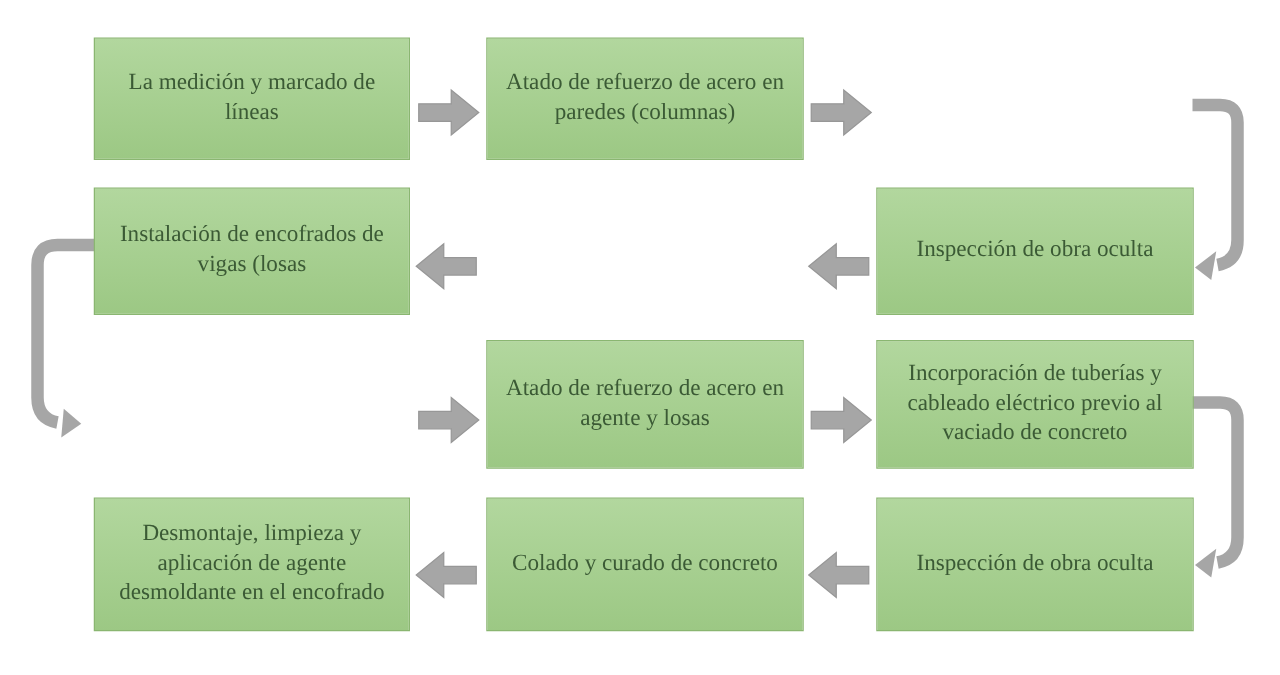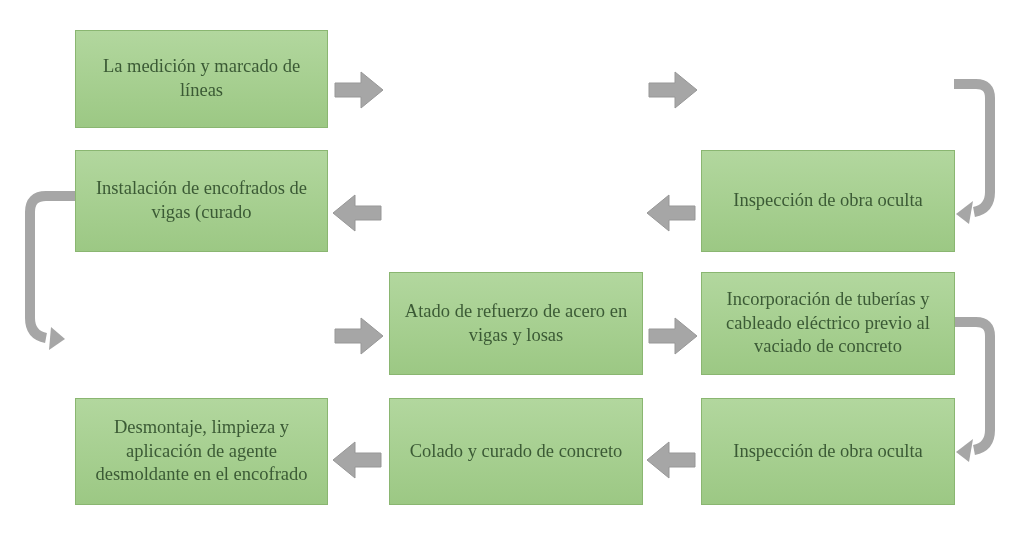--- a/index.html
+++ b/index.html
@@ -91,30 +91,33 @@
       <polygon class="elbow-head" points="956,452 973,439 969,462"></polygon>
     </g>
 
     <polygon class="block-arrow" points="695,453 669,453 669,442 647,460 669,478 669,467 695,467"></polygon>
     <polygon class="block-arrow" points="381,453 355,453 355,442 333,460 355,478 355,467 381,467"></polygon>
   </svg>
 
   <div class="box r0 c0">
     <span>La medición y marcado de líneas</span>
   </div>
+  <div class="box r0 c1">
+    <span>Atado de refuerzo de acero en paredes (columnas)</span>
+  </div>
 
   <div class="box r1 c2">
     <span>Inspección de obra oculta</span>
   </div>
   <div class="box r1 c0">
-    <span>Instalación de  encofrados de vigas (curado</span>
+    <span>Instalación de  encofrados de vigas (losas</span>
   </div>
 
   <div class="box r2 c1">
-    <span>Atado de refuerzo de acero en vigas y losas</span>
+    <span>Atado de refuerzo de acero en agente y losas</span>
   </div>
   <div class="box r2 c2">
     <span>Incorporación de tuberías y cableado eléctrico previo al vaciado de concreto</span>
   </div>
 
   <div class="box r3 c2">
     <span>Inspección de obra oculta</span>
   </div>
   <div class="box r3 c0">
     <span>Desmontaje, limpieza y aplicación de agente desmoldante en el encofrado</span>

